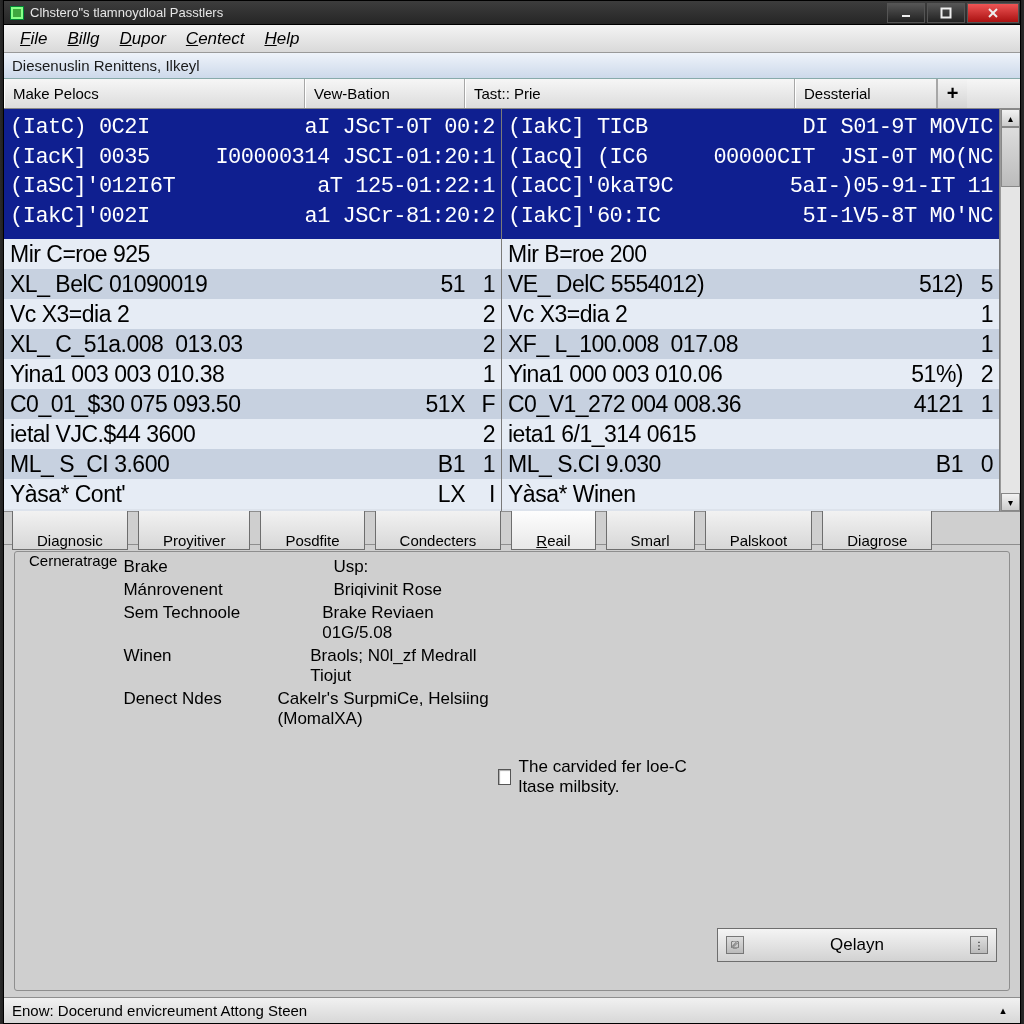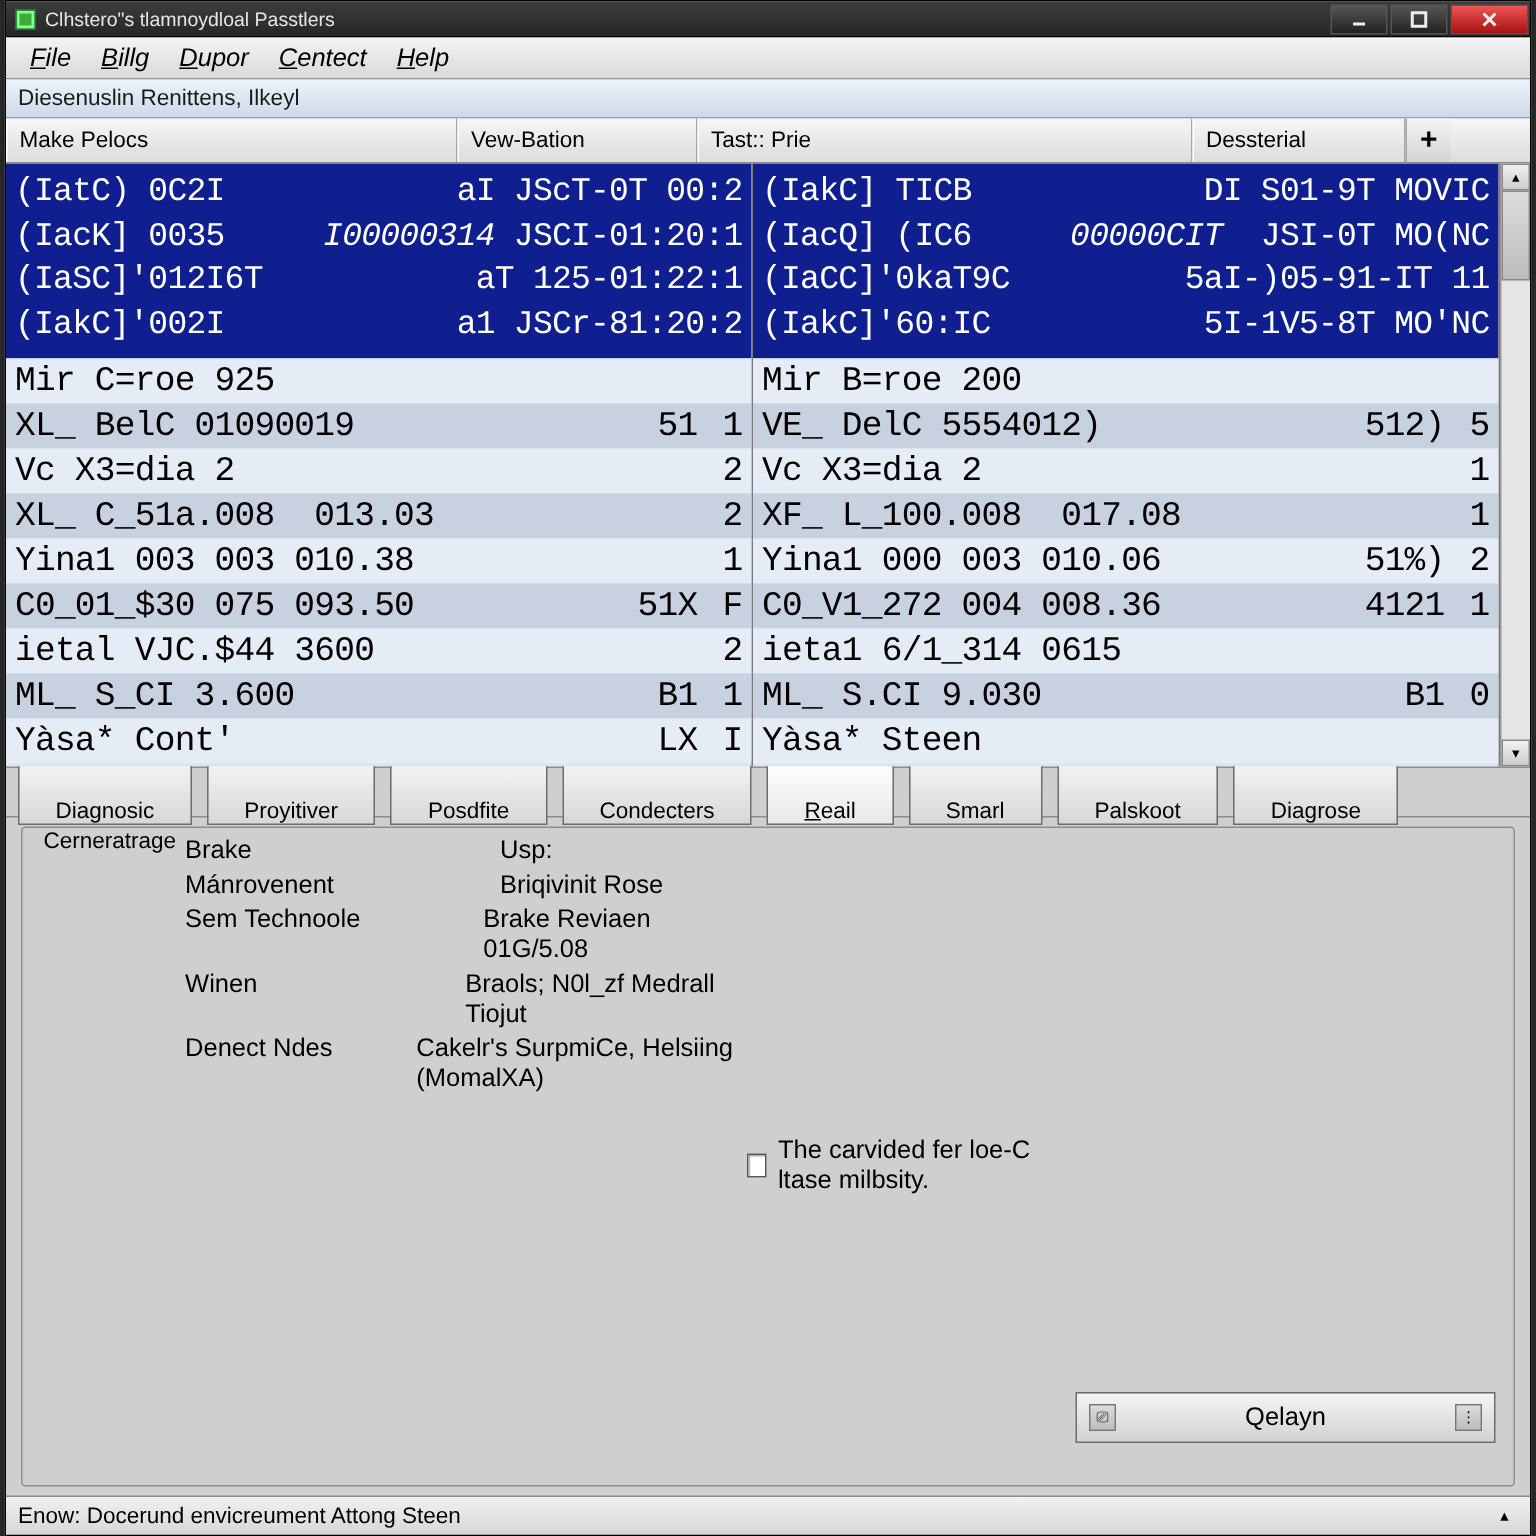--- a/index.html
+++ b/index.html
@@ -61,24 +61,24 @@
     font-size:10px; }
   .sb-track { flex:1; }
   .sb-thumb { height:60px; background:linear-gradient(#ddd,#bbb);
     border:1px solid #888; margin:0; }
 
   .blueblock { background:#0f1f90; color:#fff; font-family:"Courier New",monospace;
     font-size:22px; line-height:1.35; padding:4px 6px; height:130px;
     white-space:pre; overflow:hidden; letter-spacing:-0.5px; }
   .blueblock .row { display:flex; }
   .blueblock .c1 { width:210px; }
-  .blueblock .c2 { width:130px;font-style:italic; }
+  .blueblock .c2 { width:130px; }
   .blueblock .c3 { flex:1; text-align:right; }
 
-  .rows { flex:1; font-family:Liberation Mono, monospace; font-size:23px;
+  .rows { flex:1; font-family:Liberation Sans, sans-serif; font-size:23px;
     background:#dde3ec; }
   .rows .r { display:flex; align-items:center; height:30px; padding:0 6px;
     white-space:pre; letter-spacing:-0.5px; }
   .rows .r.a { background:#c7d1e0; }
   .rows .r.b { background:#e6ecf5; }
   .rows .rtext { flex:1; overflow:hidden; }
   .rows .rc2 { width:70px; text-align:right; }
   .rows .rc3 { width:30px; text-align:right; }
 
   
@@ -188,21 +188,21 @@
       <div class="blueblock" id="rb"><div class="row"><span class="c1">(IakC] TICB</span><span class="c2"></span><span class="c3">DI S01-9T MOVIC</span></div><div class="row"><span class="c1">(IacQ] (IC6</span><span class="c2">00000CIT</span><span class="c3">JSI-0T MO(NC</span></div><div class="row"><span class="c1">(IaCC]'0kaT9C</span><span class="c2"></span><span class="c3">5aI-)05-91-IT 11</span></div><div class="row"><span class="c1">(IakC]'60:IC</span><span class="c2"></span><span class="c3">5I-1V5-8T MO'NC</span></div></div>
       <div class="rows" id="rr">
           <div class="r b"><span class="rtext">Mir B=roe 200</span><span class="rc2"></span><span class="rc3"></span></div>
           <div class="r a"><span class="rtext">VE_ DelC 5554012)</span><span class="rc2">512)</span><span class="rc3">5</span></div>
           <div class="r b"><span class="rtext">Vc X3=dia 2</span><span class="rc2"></span><span class="rc3">1</span></div>
           <div class="r a"><span class="rtext">XF_ L_100.008  017.08</span><span class="rc2"></span><span class="rc3">1</span></div>
           <div class="r b"><span class="rtext">Yina1 000 003 010.06</span><span class="rc2">51%)</span><span class="rc3">2</span></div>
           <div class="r a"><span class="rtext">C0_V1_272 004 008.36</span><span class="rc2">4121</span><span class="rc3">1</span></div>
           <div class="r b"><span class="rtext">ieta1 6/1_314 0615</span><span class="rc2"></span><span class="rc3"></span></div>
           <div class="r a"><span class="rtext">ML_ S.CI 9.030</span><span class="rc2">B1</span><span class="rc3">0</span></div>
-          <div class="r b"><span class="rtext">Yàsa* Steen</span><span class="rc2"></span><span class="rc3"></span></div>
+          <div class="r b"><span class="rtext">Yàsa* Winen</span><span class="rc2"></span><span class="rc3"></span></div>
         </div>
     </div>
     <div class="scrollbar">
       <div class="sb-btn">▴</div>
       <div class="sb-track">
         <div class="sb-thumb"></div>
       </div>
       <div class="sb-btn">▾</div>
     </div>
   </div>

